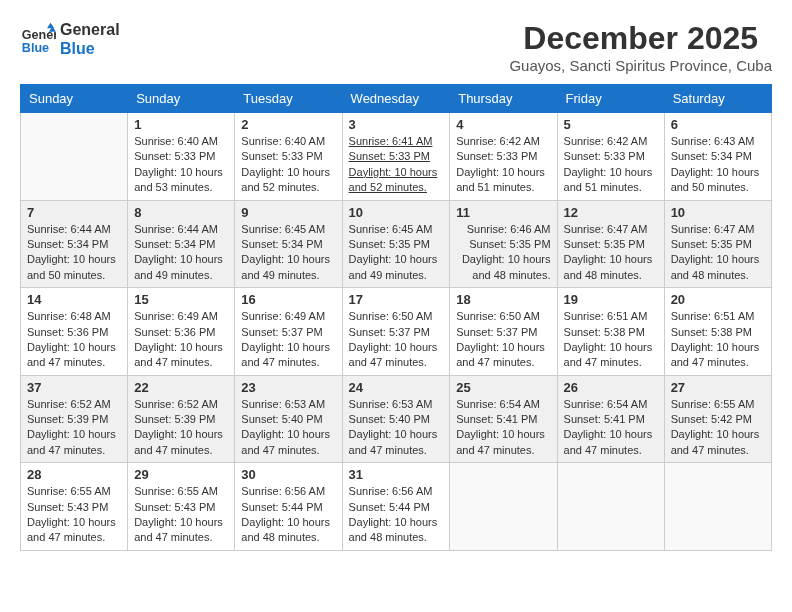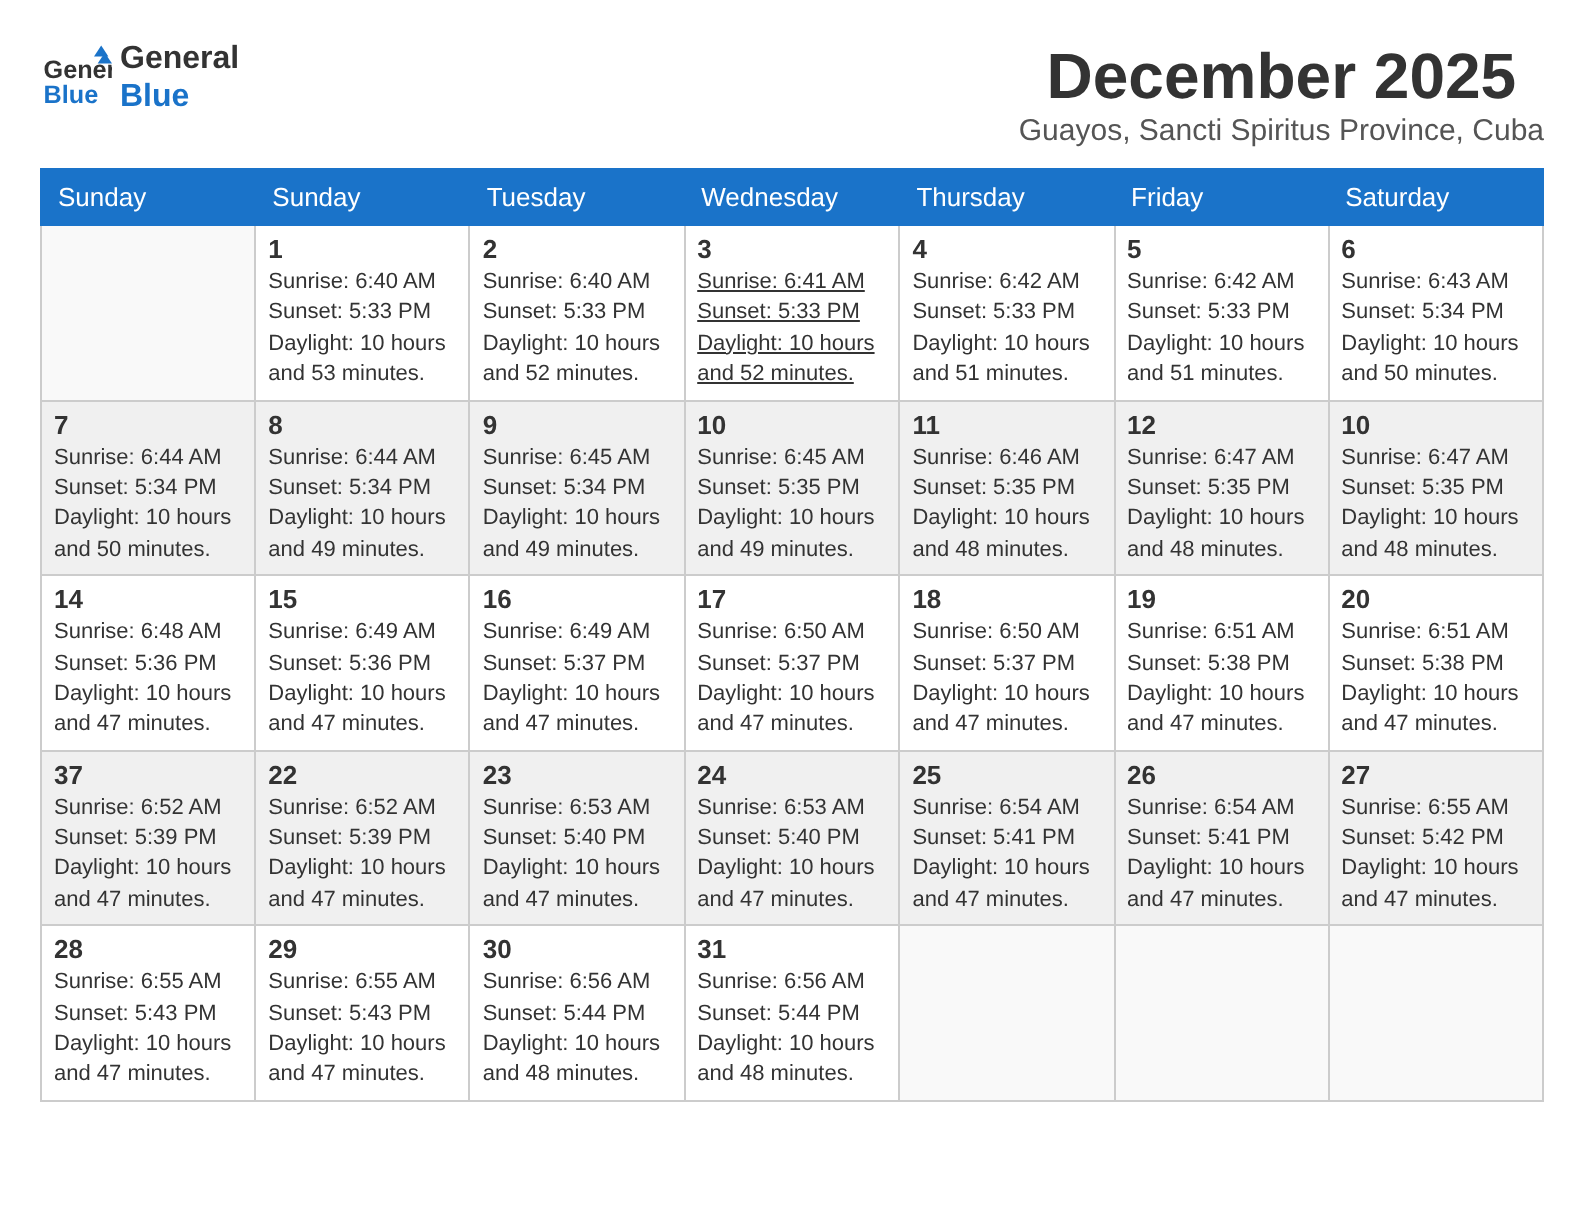--- a/index.html
+++ b/index.html
@@ -182,21 +182,21 @@
         </td>
         <td>
           <span class="day-number">10</span>
           <div class="day-info" style="white-space: pre-line;">Sunrise: 6:45 AM
 Sunset: 5:35 PM
 Daylight: 10 hours
 and 49 minutes.</div>
         </td>
         <td>
           <span class="day-number">11</span>
-          <div class="day-info" style="white-space: pre-line;">Sunrise: 6:46 AM
+          <div class="day-info" style="white-space: pre-line; text-align: right;">Sunrise: 6:46 AM
 Sunset: 5:35 PM
 Daylight: 10 hours
 and 48 minutes.</div>
         </td>
         <td>
           <span class="day-number">12</span>
           <div class="day-info" style="white-space: pre-line;">Sunrise: 6:47 AM
 Sunset: 5:35 PM
 Daylight: 10 hours
 and 48 minutes.</div>

